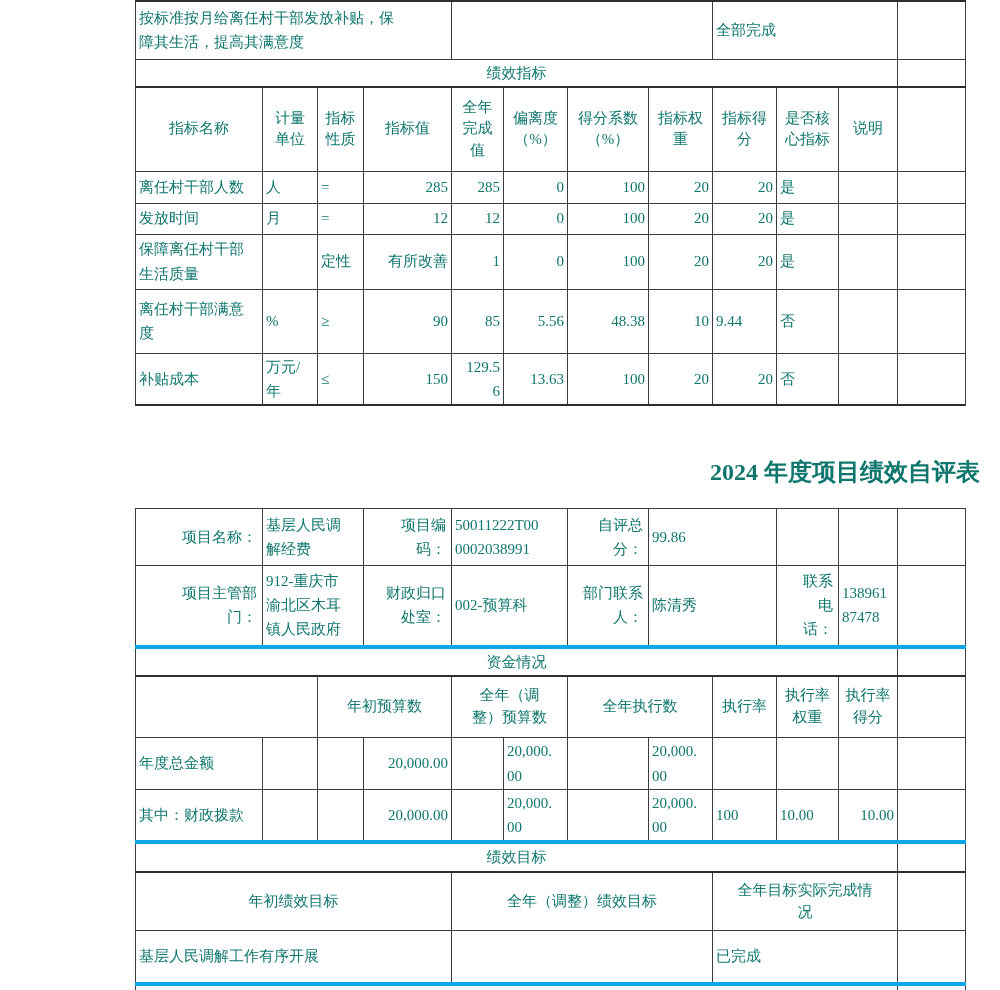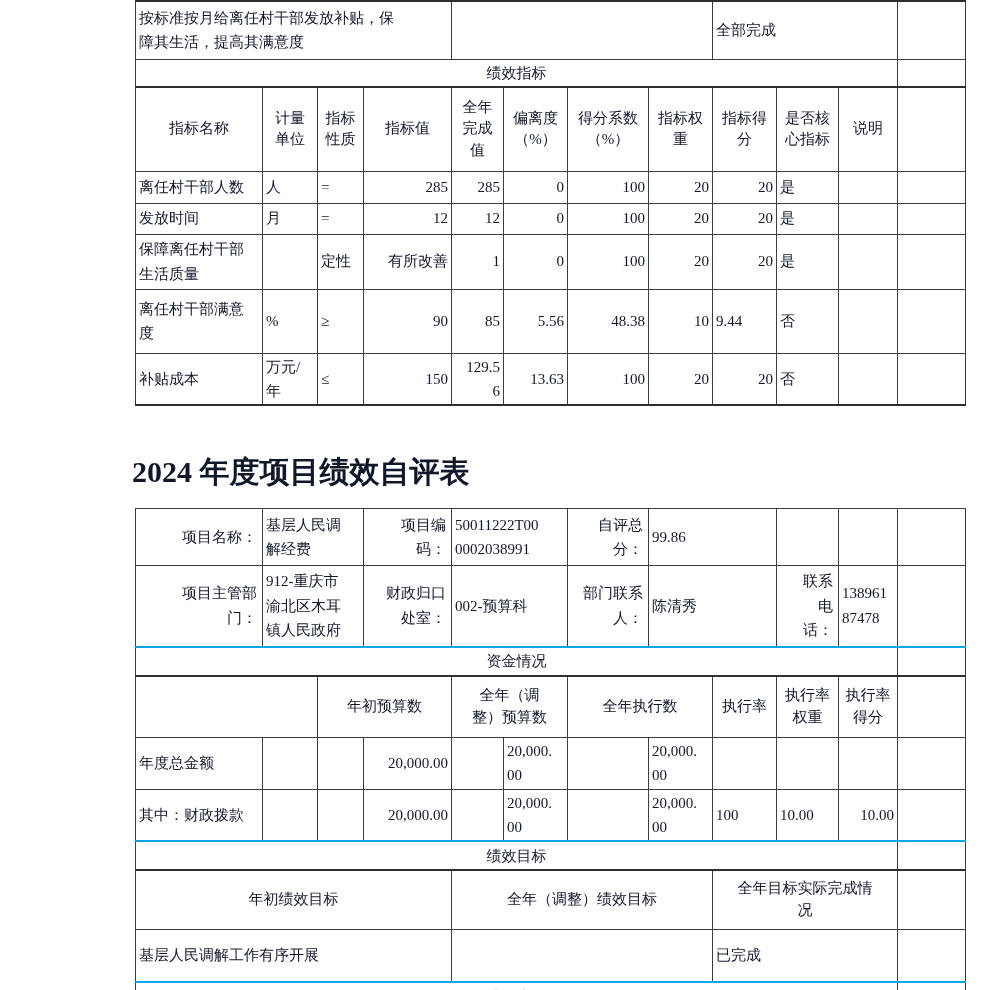--- a/index.html
+++ b/index.html
@@ -1,18 +1,18 @@
 <!DOCTYPE html>
 <html><head>
 <meta charset="utf-8">
 <style>
   html,body { margin:0; padding:0; background:#fff; }
   .page {
     position:relative; width:1000px; height:990px; overflow:hidden;
-    background:#ffffff; color:#0f172a;
+    background:#ffffff; color:#0f766e;
     font-family:"Liberation Serif","DejaVu Serif",serif;
   }
   table.doc {
     position:absolute; left:135px; width:830px;
     border-collapse:collapse; table-layout:fixed;
   }
   #t1 { top:0; }
   #t2 { top:508px; }
   td {
     border:1px solid #3c3c3c;
@@ -20,29 +20,29 @@
     padding:1px 3px;
     vertical-align:middle;
     overflow:hidden;
     white-space:pre-wrap;
     word-break:break-all;
   }
   td.r   { text-align:right; }
   td.lab { text-align:right; padding-right:5px; }
   td.hd  { text-align:center; line-height:1.45; padding:1px 2px; }
   
-  tr.sec td      { border-top:2px solid #0ea5e9; border-bottom:2px solid #2e2e2e; text-align:center; }
+  tr.sec td      { border-top:4px solid #0ea5e9; border-bottom:2px solid #2e2e2e; text-align:center; }
   tr.sec-b td    { border-bottom:2px solid #2e2e2e; text-align:center; }
   tr.t1-top td   { border-top:2px solid #2e2e2e; }
   tr.t1-last td  { border-bottom:2px solid #2e2e2e; }
   td.c11 { border-left:1px solid #9a9a9a; }
   .doc-title {
-    position:absolute; left:132px; top:444px; width:830px; height:56px;
-    line-height:56px; text-align:left;
-    font-size:30px; font-weight:bold;
+    position:absolute; left:150px; top:444px; width:830px; height:56px;
+    line-height:56px; text-align:right;
+    font-size:24px; font-weight:bold;
     font-family:"Liberation Serif","DejaVu Serif",serif;
   }
 </style>
 </head>
 <body>
 
 <div class="page">
 
   <table class="doc" id="t1">
     <colgroup>

